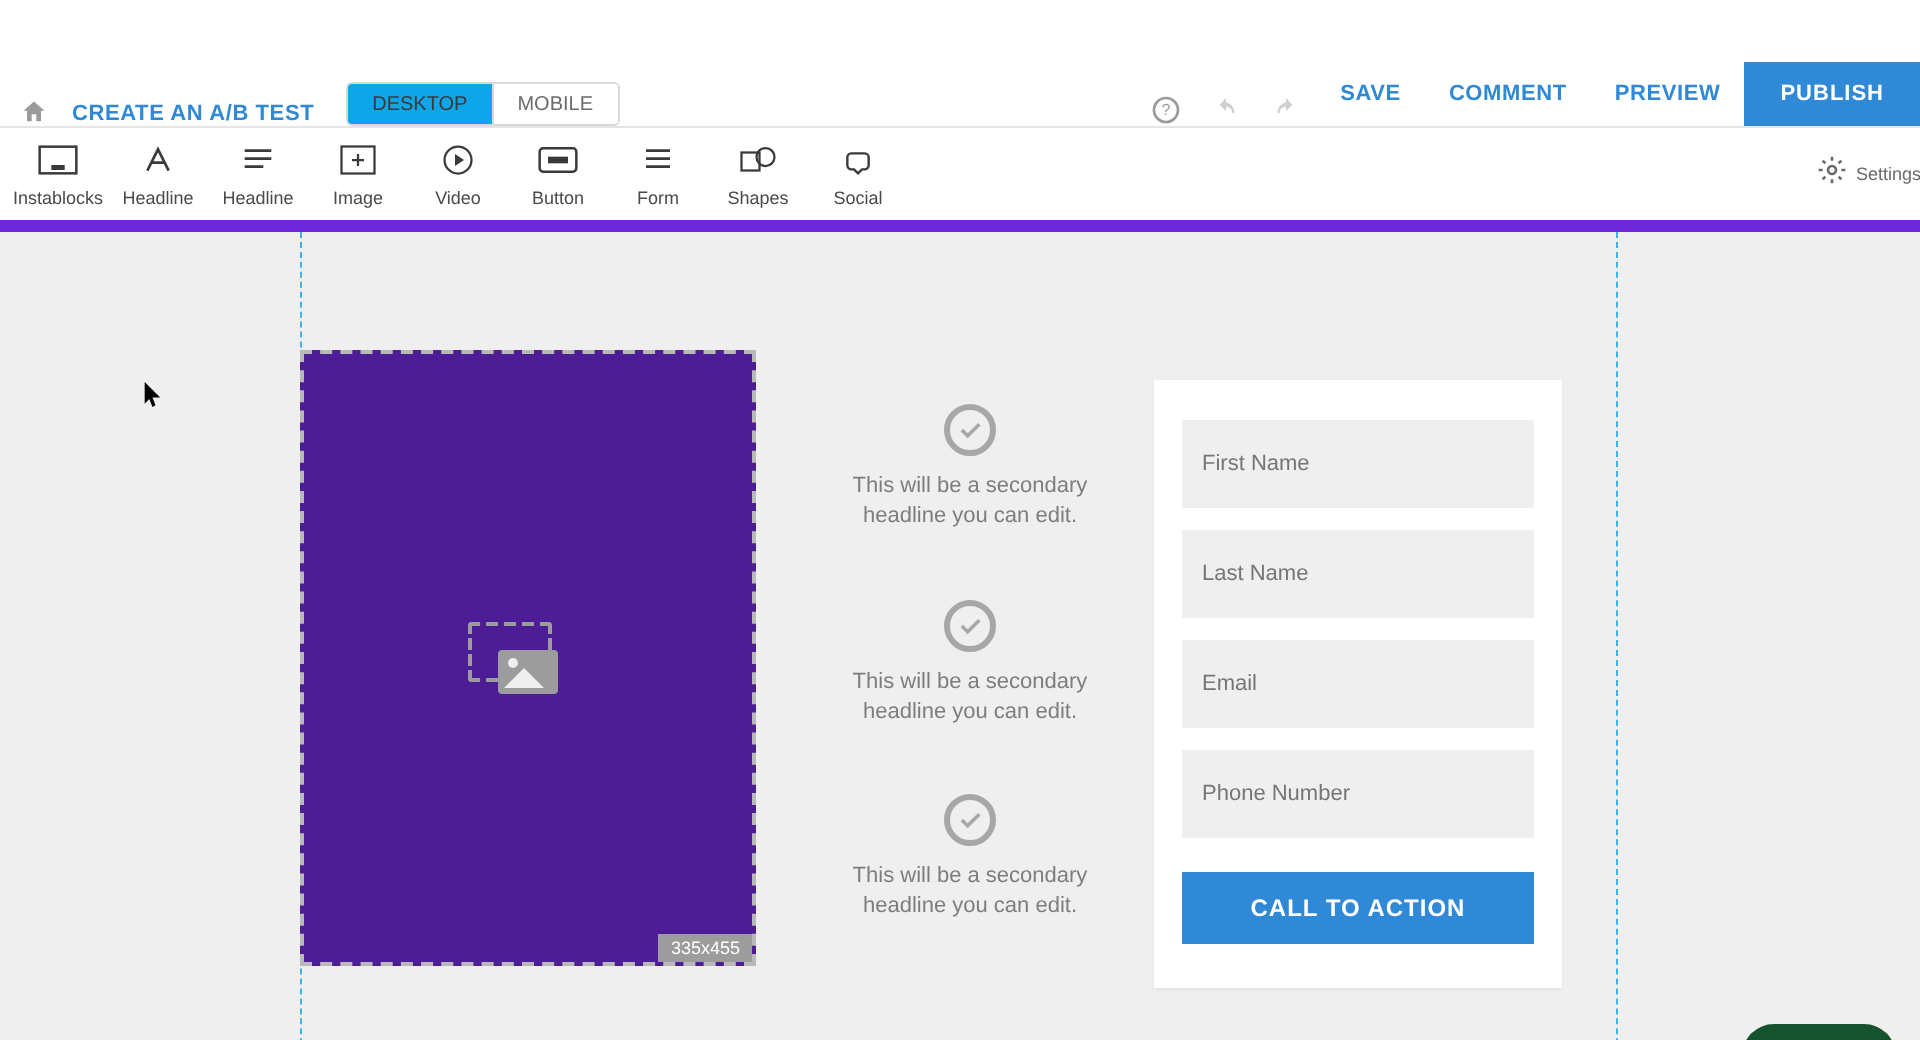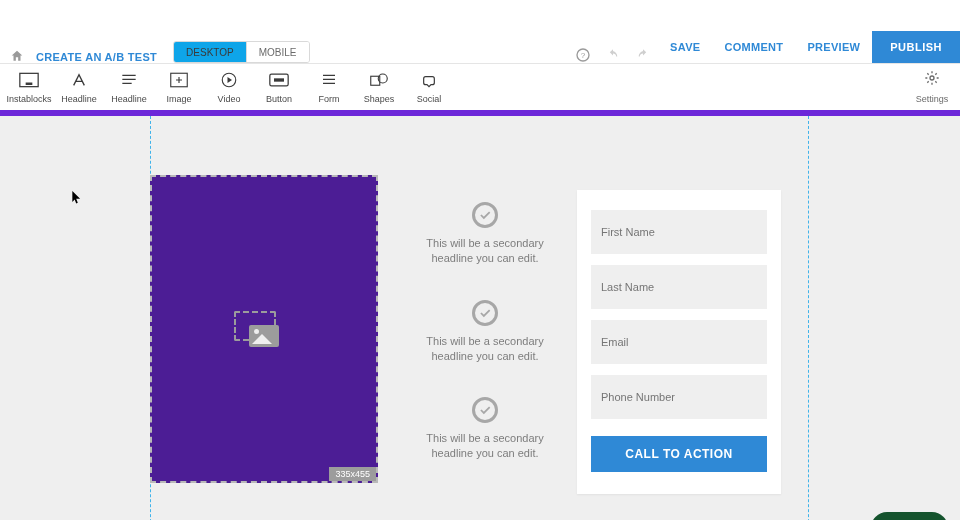--- a/index.html
+++ b/index.html
@@ -22,21 +22,21 @@
   .topbar .icon-btn.disabled { color:#cfcfcf; cursor:default;}
   .topbar .text-btn { font-size:11px; font-weight:600; color:#2f89d6; padding:0 12px; height:32px; display:flex; align-items:center; cursor:pointer; letter-spacing:.3px;}
   .topbar .publish { background:#2f89d6; color:#fff; padding:0 18px; height:32px; display:flex; align-items:center; font-size:11px; font-weight:700; letter-spacing:.5px; cursor:pointer;}
 
   
   .toolrow { display:flex; align-items:center; height:52px; border-bottom:6px solid #6d28d9; padding:0 4px;}
   .tool { width:50px; display:flex; flex-direction:column; align-items:center; justify-content:center; gap:4px; color:#4a4a4a; cursor:pointer;}
   .tool .ticon { height:20px; display:flex; align-items:center; justify-content:center; color:#3a3a3a;}
   .tool .tlabel { font-size:9px; text-align:center; }
   .toolrow .spacer { flex:1; }
-  .settings { width:48px; display:flex; flex-direction:column; align-items:center; gap:4px; color:#6b6b6b; cursor:pointer;}
+  .settings { width:48px; display:flex; flex-direction:row; align-items:center; gap:4px; color:#6b6b6b; cursor:pointer;}
   .settings .tlabel { font-size:9px; }
 
   
   .canvas { position:relative; width:960px; height:436px; background:#efefef; }
   .guide { position:absolute; top:0; bottom:0; border-left:1px dashed #40b3ea; }
   .guide.left  { left:150px; }
   .guide.right { left:808px; }
   .canvas-inner { position:absolute; left:150px; right:152px; top:0; bottom:0; }
 
   

